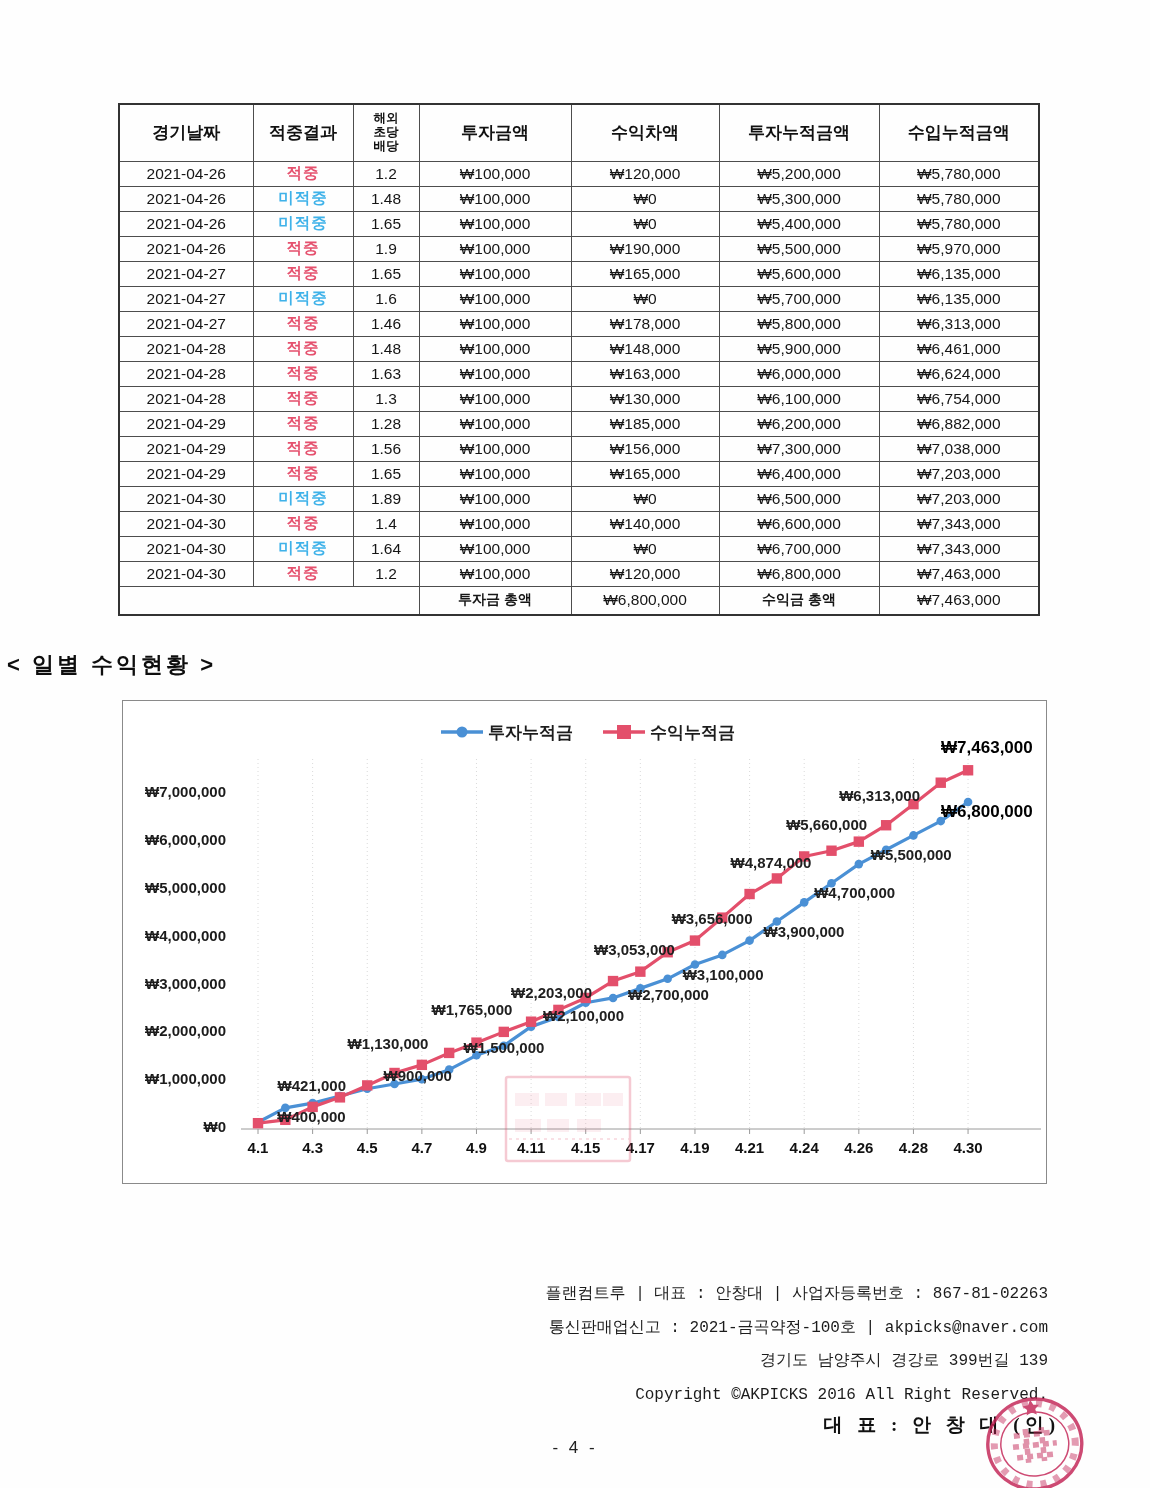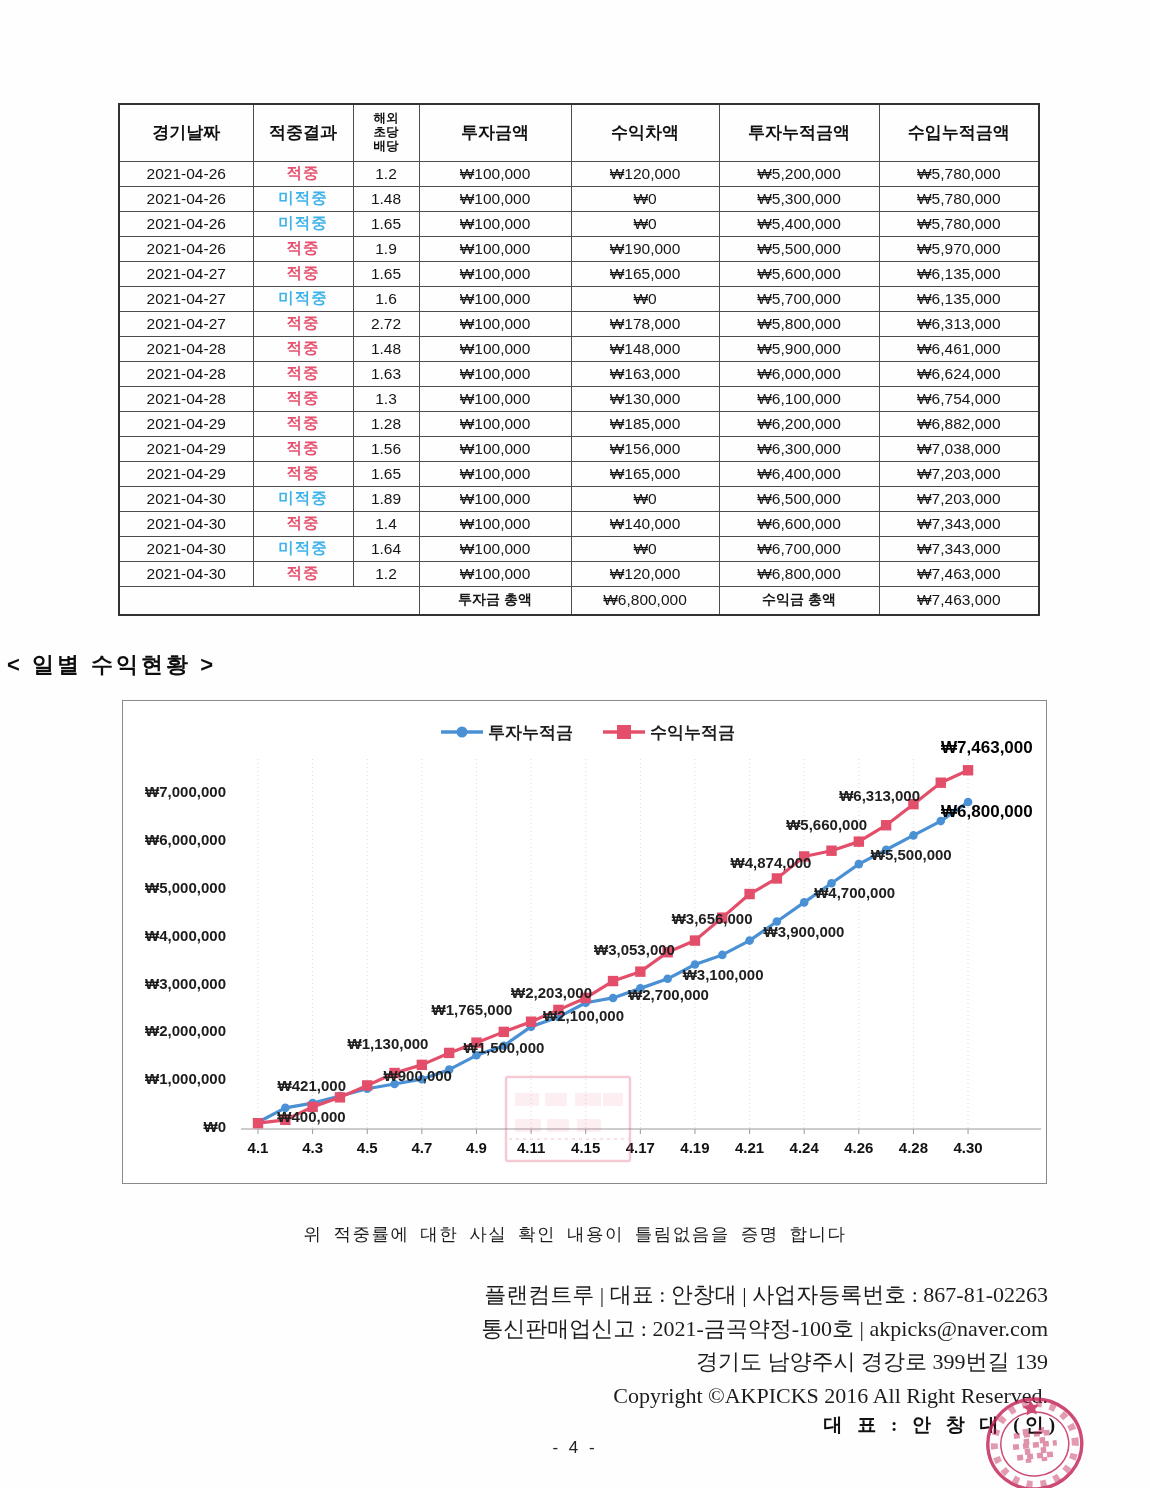--- a/index.html
+++ b/index.html
@@ -33,21 +33,21 @@
   .xlab{font:700 15px "Liberation Sans",sans-serif;fill:#111;}
   .dlab{font:600 15px "Liberation Sans",sans-serif;fill:#202020;}
   .dlab.bold{font:700 17px "Liberation Sans",sans-serif;fill:#000;}
   .leglab{font:700 17px "Liberation Sans",sans-serif;fill:#1d1d1d;}
 
   
   .certify{position:absolute;left:0;top:1222px;width:1150px;text-align:center;
        font-family:"Liberation Serif",serif;font-size:17.5px;letter-spacing:1.5px;
        word-spacing:5px;color:#1c1c1c;}
   .company{position:absolute;right:102px;top:1278px;text-align:right;
-       font-family:Liberation Serif, serif;font-size:22px;line-height:33.5px;color:#1c1c1c;}
+       font-family:Liberation Mono, monospace;font-size:16px;line-height:33.5px;color:#1c1c1c;}
   .sig{position:absolute;right:90px;top:1412px;font-family:"Liberation Serif",serif;
        font-size:19px;font-weight:700;letter-spacing:5px;color:#111;}
   .stamp{position:absolute;left:983px;top:1396px;}
   .pageno{position:absolute;left:0;top:1438px;width:1150px;text-align:center;
        font-size:17px;letter-spacing:3px;color:#222;}
 </style>
 </head>
 <body>
 
 <div class="page">
@@ -126,21 +126,21 @@
           <td class="c-result" style="color: rgb(63, 178, 233);">미적중</td>
           <td>1.6</td>
           <td>₩100,000</td>
           <td>₩0</td>
           <td>₩5,700,000</td>
           <td>₩6,135,000</td>
         </tr>
         <tr>
           <td>2021-04-27</td>
           <td class="c-result" style="color: rgb(229, 81, 110);">적중</td>
-          <td>2.72</td>
+          <td>1.46</td>
           <td>₩100,000</td>
           <td>₩178,000</td>
           <td>₩5,800,000</td>
           <td>₩6,313,000</td>
         </tr>
         <tr>
           <td>2021-04-28</td>
           <td class="c-result" style="color: rgb(229, 81, 110);">적중</td>
           <td>1.48</td>
           <td>₩100,000</td>
@@ -174,21 +174,21 @@
           <td>₩185,000</td>
           <td>₩6,200,000</td>
           <td>₩6,882,000</td>
         </tr>
         <tr>
           <td>2021-04-29</td>
           <td class="c-result" style="color: rgb(229, 81, 110);">적중</td>
           <td>1.56</td>
           <td>₩100,000</td>
           <td>₩156,000</td>
-          <td>₩6,300,000</td>
+          <td>₩7,300,000</td>
           <td>₩7,038,000</td>
         </tr>
         <tr>
           <td>2021-04-29</td>
           <td class="c-result" style="color: rgb(229, 81, 110);">적중</td>
           <td>1.65</td>
           <td>₩100,000</td>
           <td>₩165,000</td>
           <td>₩6,400,000</td>
           <td>₩7,203,000</td>
@@ -385,21 +385,20 @@
           <rect x="452" y="392" width="26" height="13" fill="#e0506d" opacity="0.2"></rect>
           <rect x="480" y="392" width="20" height="13" fill="#e0506d" opacity="0.2"></rect>
           <rect x="392" y="418" width="26" height="13" fill="#e0506d" opacity="0.2"></rect>
           <rect x="424" y="418" width="22" height="13" fill="#e0506d" opacity="0.2"></rect>
           <rect x="454" y="418" width="24" height="13" fill="#e0506d" opacity="0.2"></rect>
           <line x1="386" y1="438" x2="506" y2="438" stroke="#e0506d" stroke-width="2" stroke-dasharray="3 4" opacity="0.35"></line>
         </g>
       </svg>
   </div>
 
-  <div class="certify">위 적중률에 대한 사실 확인 내용이 틀림없음을 증명 합니다</div>
 
   <div class="company">
     <div>플랜컴트루 | 대표 : 안창대 | 사업자등록번호 : 867-81-02263</div>
     <div>통신판매업신고 : 2021-금곡약정-100호 | akpicks@naver.com</div>
     <div>경기도 남양주시 경강로 399번길 139</div>
     <div>Copyright ©AKPICKS 2016 All Right Reserved.</div>
   </div>
 
   <div class="sig">대 표 : 안 창 대  (인)</div>
 

